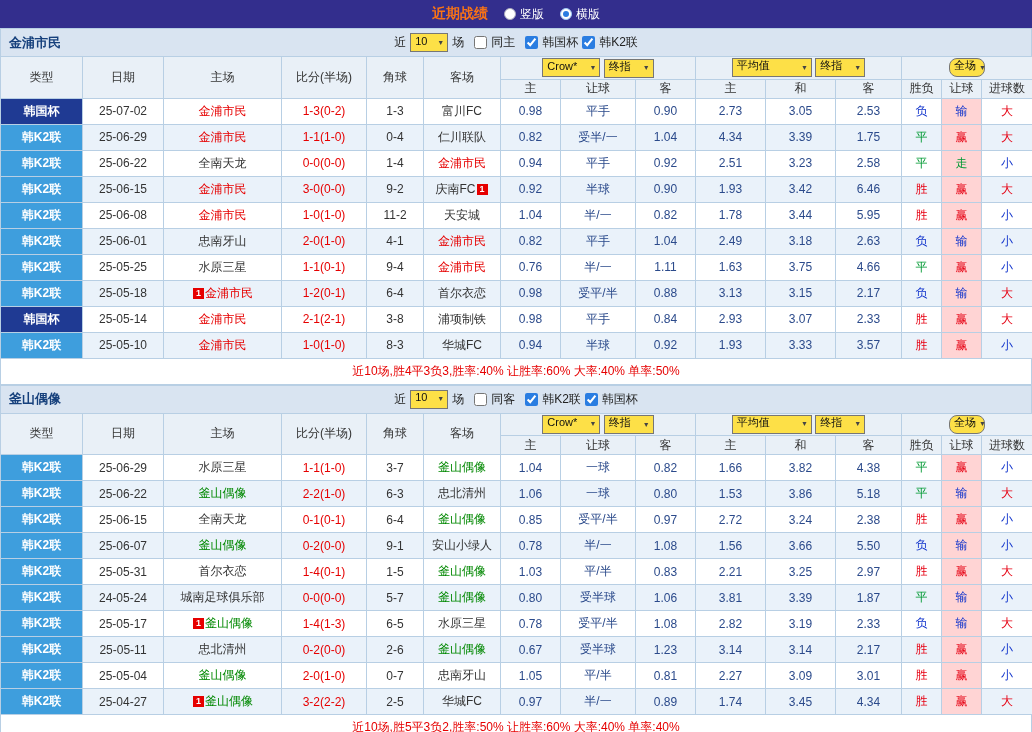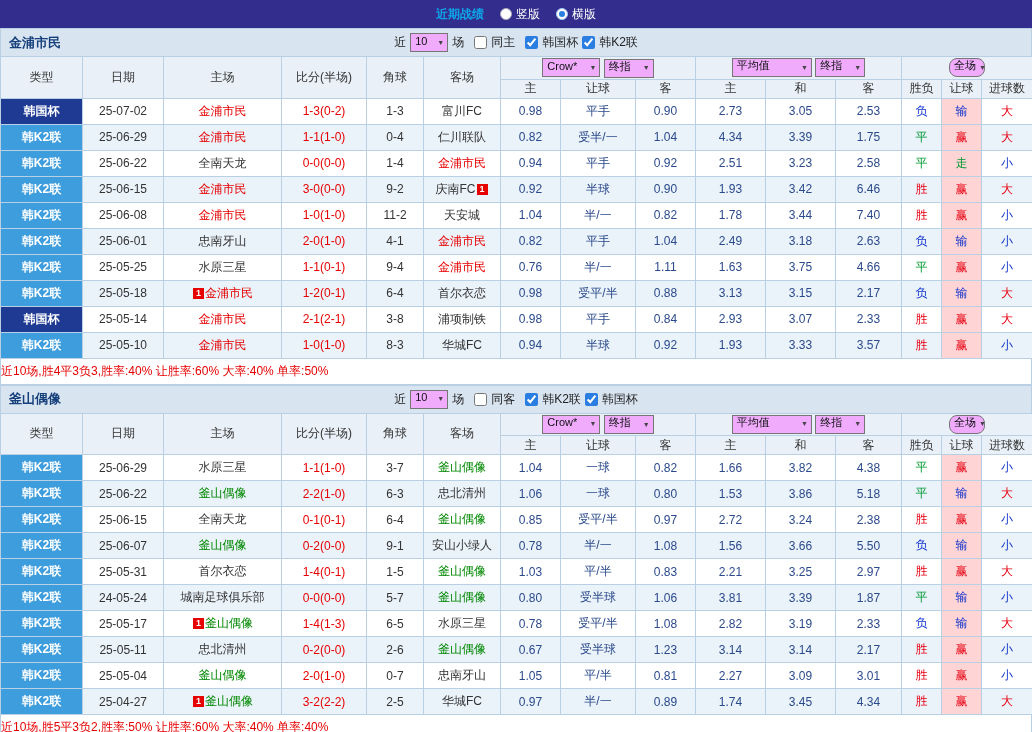--- a/index.html
+++ b/index.html
@@ -1,34 +1,34 @@
 <!DOCTYPE html>
 <html><head>
 <meta charset="utf-8">
 <style>
   * { margin:0; padding:0; box-sizing:border-box; }
   html,body { width:1032px; background:#fff; font-family:"Liberation Sans","DejaVu Sans",sans-serif; font-size:12px; color:#333; }
 
   
   .topbar { height:28px; background:#332e8d; display:flex; align-items:center; justify-content:center; gap:16px; }
-  .topbar .title { color:#0ea5e9; font-weight:bold; font-size:12px; }
+  .topbar .title { color:#f97316; font-weight:bold; font-size:14px; }
   .radio-wrap { display:flex; align-items:center; gap:4px; color:#fff; cursor:pointer; }
   .radio { width:12px; height:12px; border-radius:50%; background:#fff; border:1px solid #aab; position:relative; display:inline-block; }
   .radio.on { border-color:#9ec9f5; }
   .radio.on::after { content:""; position:absolute; left:2px; top:2px; right:2px; bottom:2px; border-radius:50%; background:#2a7de1; }
 
   
   .section-bar { height:28px; background:#d9e4f1; border:1px solid #b8cfe4; border-bottom:none; position:relative; display:flex; align-items:center; }
   .team-name { position:absolute; left:8px; font-weight:bold; font-size:13px; color:#16407c; cursor:pointer; }
   .controls { margin:0 auto; display:flex; align-items:center; gap:4px; color:#222; }
   .controls .gap { margin-left:6px; }
   .cb { width:13px; height:13px; accent-color:#2a7de1; }
 
   
-  .sel { display:inline-flex; align-items:center; justify-content:space-between; background:#f0abfc; border:1px solid #767676; height:19px; padding:0 3px 4px 4px; font-size:11px; cursor:pointer; color:#111; }
+  .sel { display:inline-flex; align-items:center; justify-content:space-between; background:#fde047; border:1px solid #767676; height:19px; padding:0 3px 4px 4px; font-size:11px; cursor:pointer; color:#111; }
   .sel .arr::before { content:"▼"; font-size:7px; color:#444; margin-left:3px; }
   .sel-count { width:38px; }
   .sel-book  { width:58px; }
   .sel-final { width:50px; }
   .sel-avg   { width:80px; }
   .sel-full  { width:36px;border-radius:8px; }
 
   
   table.grid { width:1032px; table-layout:fixed; border-collapse:collapse; }
   th, td { border:1px solid #b8cfe4; text-align:center; white-space:nowrap; overflow:hidden; }
@@ -44,21 +44,21 @@
   td.score { color:#e60000; }
   td.odds { color:#2b4a8b; }
   td.pink { background:#ffd4d4; }
   .t-r { color:#e60000; cursor:pointer; }
   .t-g { color:#008800; cursor:pointer; }
   .badge { display:inline-block; background:#e60000; color:#fff; font-size:9px; font-weight:bold; width:11px; height:11px; line-height:11px; text-align:center; margin:0 1px; vertical-align:1px; }
   .w { color:#e60012; }
   .d { color:#009933; }
   .l { color:#1033cc; }
 
-  .summary { height:26px; line-height:25px; text-align:left; color:#e60000; border:1px solid #b8cfe4; border-top:none; font-size:12px; background:#fff; }
+  .summary { height:26px; line-height:25px; text-align:center; color:#e60000; border:1px solid #b8cfe4; border-top:none; font-size:12px; background:#fff; }
 </style>
 </head>
 <body>
 
 <div class="topbar">
   <span class="title">近期战绩</span>
   <label class="radio-wrap">
     <span class="radio"></span>
     <span>竖版</span>
   </label>
@@ -225,21 +225,21 @@
           <td class="date">25-06-08</td>
           <td class="team"><span class="t-r">金浦市民</span></td>
           <td class="score">1-0(1-0)</td>
           <td class="corner">11-2</td>
           <td class="team"><span>天安城</span></td>
           <td class="odds">1.04</td>
           <td class="odds">半/一</td>
           <td class="odds">0.82</td>
           <td class="odds">1.78</td>
           <td class="odds">3.44</td>
-          <td class="odds">7.40</td>
+          <td class="odds">5.95</td>
           <td class="w">胜</td>
           <td class="w pink">赢</td>
           <td class="l">小</td>
         </tr>
         <tr>
           <td class="type k2">韩K2联</td>
           <td class="date">25-06-01</td>
           <td class="team"><span>忠南牙山</span></td>
           <td class="score">2-0(1-0)</td>
           <td class="corner">4-1</td>

